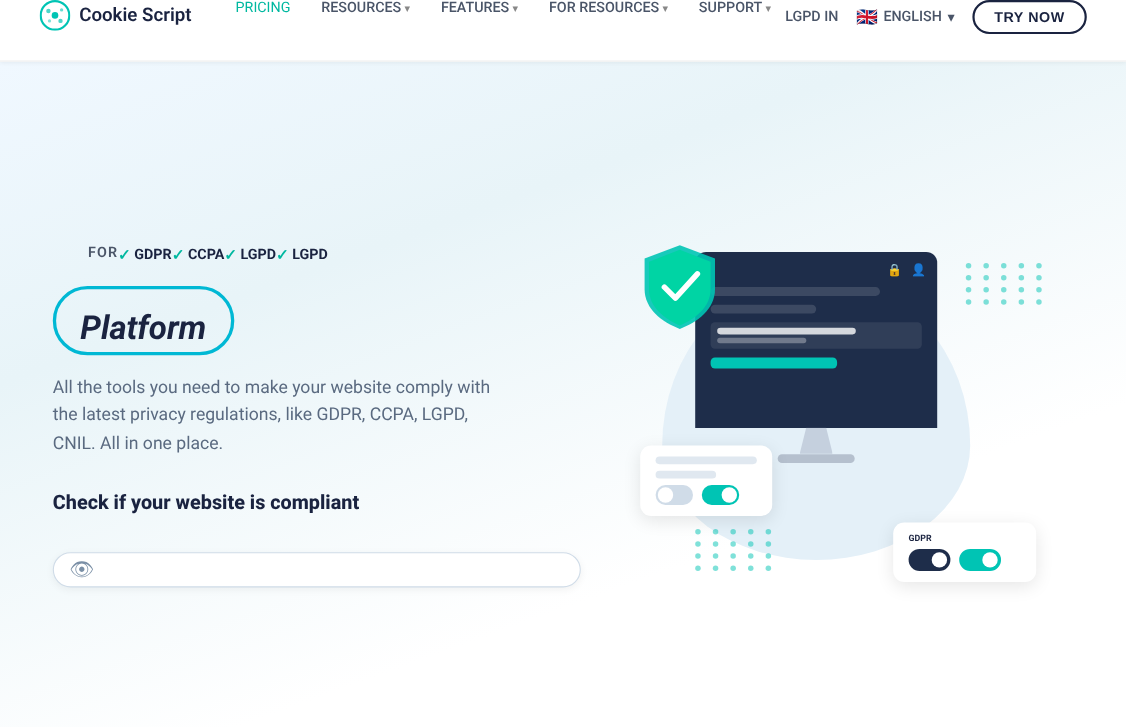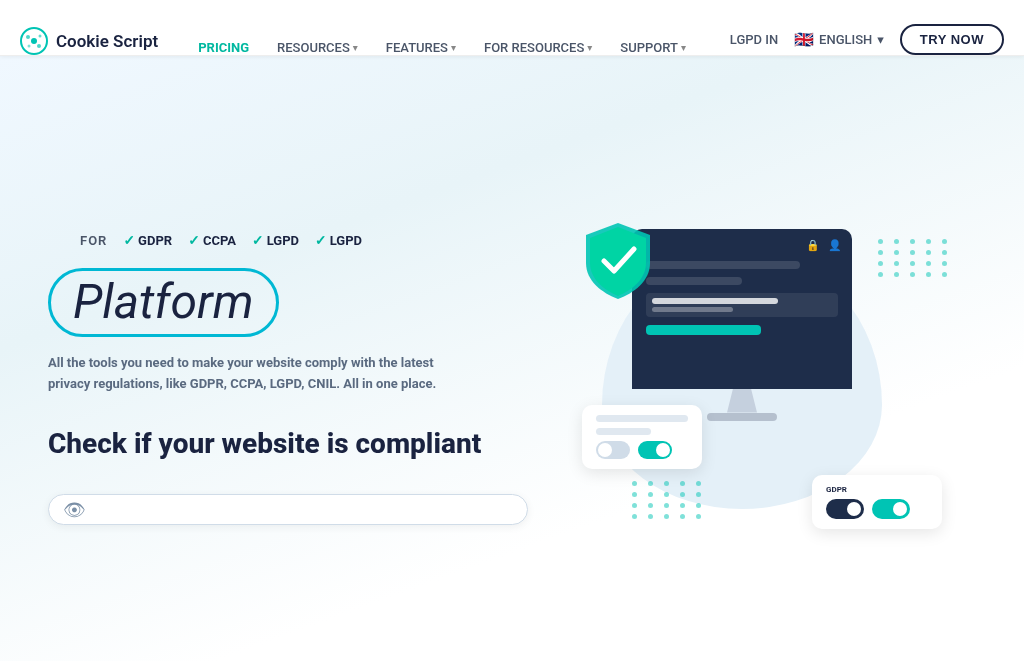--- a/index.html
+++ b/index.html
@@ -1,31 +1,31 @@
 <!DOCTYPE html>
 <html><head>
   <meta charset="utf-8">
   <style>
     * { margin: 0; padding: 0; box-sizing: border-box; }
     body { font-family: -apple-system, BlinkMacSystemFont, 'Segoe UI', Roboto, sans-serif; background: #fff; color: #1a2340; width: 1024px; height: 661px; overflow: hidden; }
 
     
     nav {
-      display: flex; align-items: flex-end;
-      padding: 0 20px; height: 56px;
+      display: flex; align-items: flex-start;
+      padding: 0 36px; height: 56px;
       background: #fff; border-bottom: 1px solid #eee;
       position: relative; z-index: 10;
       box-shadow: 0 1px 4px rgba(0,0,0,0.06);
     }
     .nav-logo { display: flex; align-items: center; gap: 8px; margin-right: 40px; text-decoration: none; }
     .nav-logo-icon { width: 28px; height: 28px; }
     .nav-logo-text { font-size: 17px; font-weight: 600; color: #1a2340; }
     .nav-links { display: flex; align-items: center; gap: 28px; flex: 1; }
     .nav-link { font-size: 13px; font-weight: 500; color: #4a5568; text-decoration: none; display: flex; align-items: center; gap: 3px; cursor: pointer; }
-    .nav-link.active { color: #00b8a0; font-weight: 700; }
+    .nav-link.active { color: #00b8a0; font-weight: 400; }
     .nav-link .chevron { font-size: 10px; color: #888; }
     .nav-right { display: flex; align-items: center; gap: 16px; }
     .sign-in-link { font-size: 13px; font-weight: 500; color: #4a5568; cursor: pointer; }
     .lang-btn { display: flex; align-items: center; gap: 5px; font-size: 13px; font-weight: 500; color: #4a5568; cursor: pointer; }
     .flag { font-size: 16px; }
     .try-now-btn {
       border: 2px solid #1a2340; border-radius: 20px;
       padding: 6px 18px; font-size: 13px; font-weight: 700;
       color: #1a2340; background: #fff; cursor: pointer;
       letter-spacing: 0.5px;
@@ -37,37 +37,37 @@
       padding: 40px 48px 0 48px;
       height: calc(661px - 56px);
       background: linear-gradient(160deg, #f0f8ff 0%, #e8f4f8 30%, #fff 70%);
       position: relative;
       overflow: hidden;
     }
     .hero-left { flex: 0 0 500px; max-width: 500px; }
     .hero-right { flex: 1; display: flex; justify-content: center; align-items: center; position: relative; }
 
     
-    .compliance-row { display: flex; align-items: center; gap: 16px; margin-bottom: 20px; flex-wrap: wrap; padding-left: 32px; }
+    .compliance-row { display: flex; align-items: flex-start; gap: 0; margin-bottom: 20px; flex-wrap: wrap; padding-left: 32px; }
     .compliance-for { font-size: 13px; font-weight: 600; color: #4a5568; letter-spacing: 1px; text-transform: uppercase; }
     .compliance-tag { display: flex; align-items: center; gap: 3px; font-size: 13px; font-weight: 700; color: #1a2340; }
     .compliance-check { color: #00b8a0; font-size: 14px; }
 
     
     .hero-headline { font-size: 44px; font-weight: 700; color: #1a2340; line-height: 1.15; margin-bottom: 8px; }
     .hero-platform-wrap { display: inline-block; margin-bottom: 16px; }
     .hero-platform {
-      font-size: 48px; font-weight: 400; color: #1a2340;
+      font-size: 30px; font-weight: 700; color: #1a2340;
       border: 3px solid #00b8d4; border-radius: 50px;
-      padding: 2px 22px 4px 22px; display: inline-block;
+      padding: 18px 22px 4px 22px; display: inline-block;
       font-style: italic;
     }
-    .hero-desc { font-size: 13px; color: #5a6a80; line-height: 1.6; max-width: 420px; margin-bottom: 32px; font-weight: bold; }
-
-    .check-title { font-size: 28px; font-weight: 800; color: #1a2340; margin-bottom: 34px; }
+    .hero-desc { font-size: 16px; color: #5a6a80; line-height: 1.6; max-width: 420px; margin-bottom: 32px; }
+
+    .check-title { font-size: 18px; font-weight: 800; color: #1a2340; margin-bottom: 34px; }
 
     
     .scan-bar {
       display: flex; align-items: center;
       border: 1.5px solid #d0dce8; border-radius: 30px;
       background: #fff; padding: 4px 4px 4px 14px;
       max-width: 480px; box-shadow: 0 2px 8px rgba(0,0,0,0.06);
     }
     .scan-eye { font-size: 18px; color: #7a8fa6; margin-right: 10px; flex-shrink: 0; }
     .scan-input {

